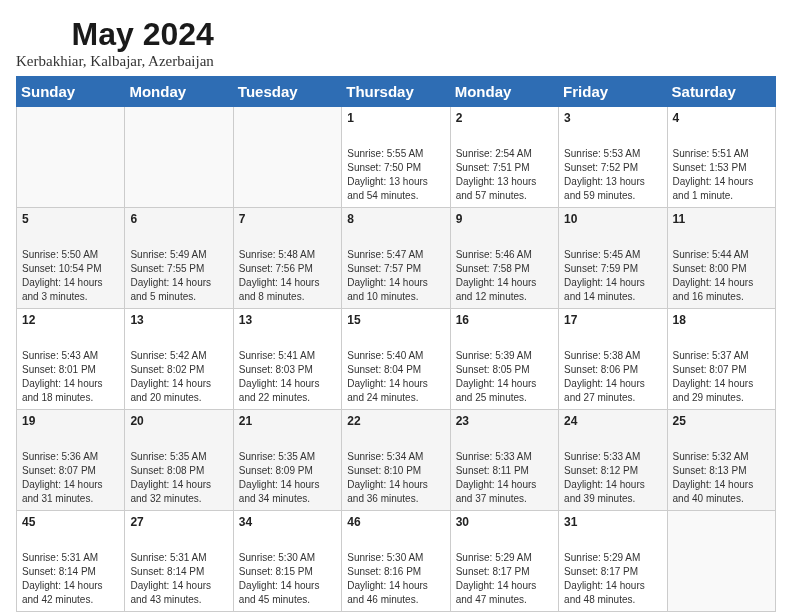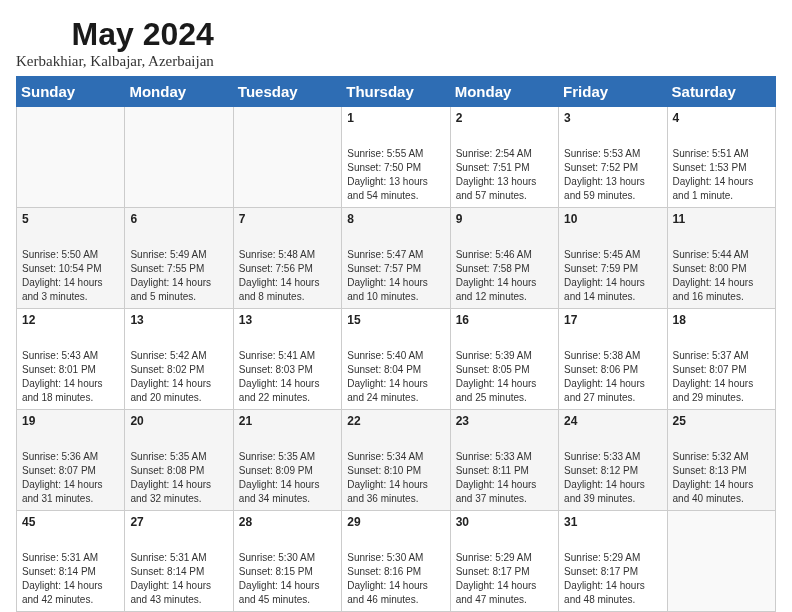--- a/index.html
+++ b/index.html
@@ -314,28 +314,28 @@
 and 42 minutes.</div>
           </td>
           <td>
             <span class="day-number">27</span>
             <div class="day-info">Sunrise: 5:31 AM
 Sunset: 8:14 PM
 Daylight: 14 hours
 and 43 minutes.</div>
           </td>
           <td>
-            <span class="day-number">28</span>
+            <span class="day-number">34</span>
             <div class="day-info">Sunrise: 5:30 AM
 Sunset: 8:15 PM
 Daylight: 14 hours
 and 45 minutes.</div>
           </td>
           <td>
-            <span class="day-number">29</span>
+            <span class="day-number">46</span>
             <div class="day-info">Sunrise: 5:30 AM
 Sunset: 8:16 PM
 Daylight: 14 hours
 and 46 minutes.</div>
           </td>
           <td>
             <span class="day-number">30</span>
             <div class="day-info">Sunrise: 5:29 AM
 Sunset: 8:17 PM
 Daylight: 14 hours

